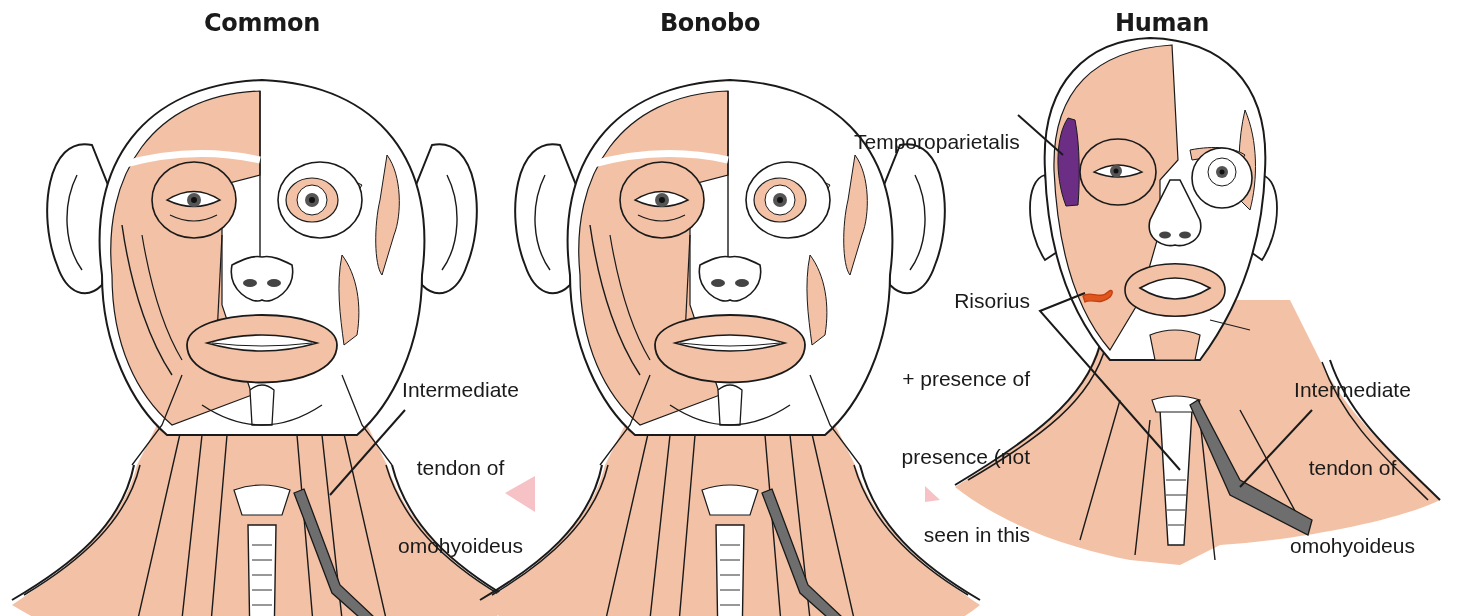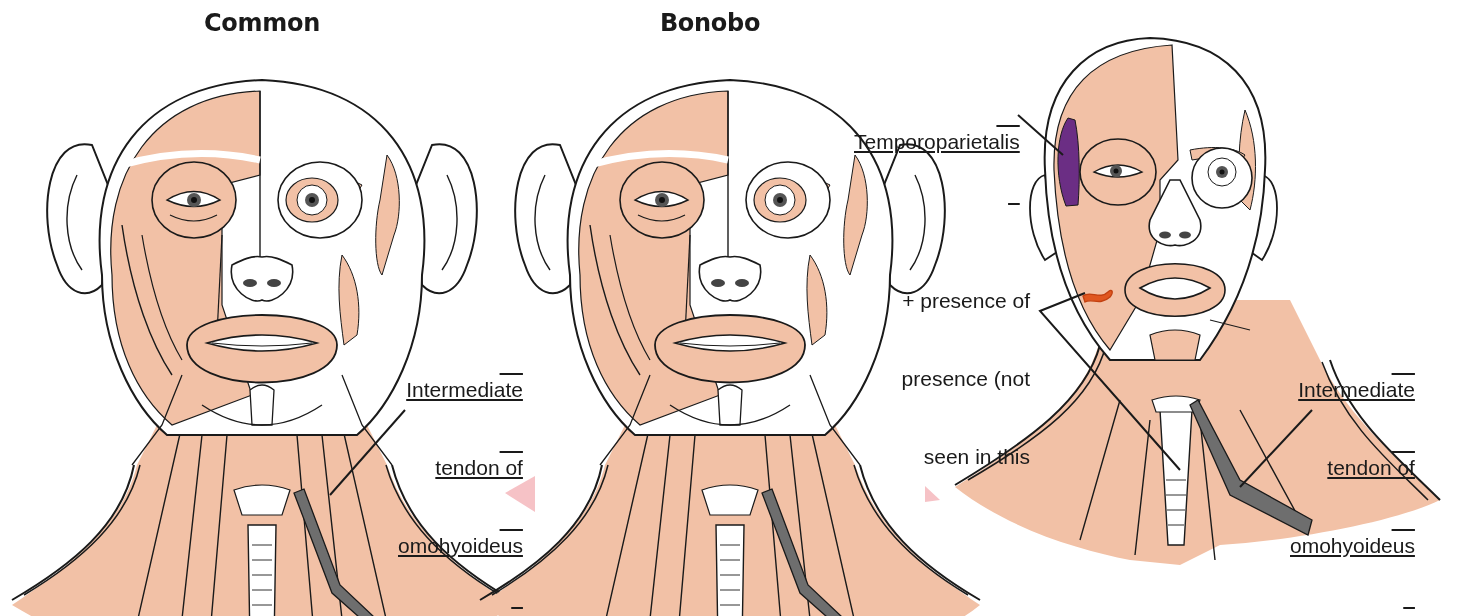--- a/index.html
+++ b/index.html
@@ -4,21 +4,21 @@
   <style>
     html, body { margin: 0; padding: 0; background: #ffffff; }
     body { width: 1464px; height: 616px; position: relative; overflow: hidden;
            font-family: "Liberation Sans", "DejaVu Sans", sans-serif; color: #111; }
     .figure { position: absolute; left: 0; top: 0; width: 1464px; height: 476px; }
     .panel-title { position: absolute; font-family: "DejaVu Sans", "Liberation Sans", sans-serif;
                    font-weight: bold; font-size: 24px; line-height: 26px; text-align: center; color: #1a1a1a;
                    letter-spacing: -0.3px; }
     .label { position: absolute; font-size: 21px; line-height: 26px; color: #1a1a1a; white-space: pre; }
     .label.right { text-align: right; }
-    .label.left { text-align: right; text-decoration: underline; }
+    .label.left { text-align: center; }
     svg.art { position: absolute; left: 0; top: 0; }
   </style>
 </head>
 <body>
 
 <div class="figure">
 
   <svg class="art" width="1464" height="616" viewBox="0 0 1464 616">
     <defs>
 
@@ -155,32 +155,36 @@
     <polyline points="1085,293 1040,311 1180,470" fill="none" stroke="#1a1a1a" stroke-width="2"></polyline>
     <line x1="1240" y1="487" x2="1312" y2="410" stroke="#1a1a1a" stroke-width="2"></line>
   </svg>
 
   <div class="panel-title" style="left:162px; top:10px; width:200px;">
     <div>Common</div>
   </div>
   <div class="panel-title" style="left:610px; top:10px; width:200px;">
     <div>Bonobo</div>
   </div>
+  <div class="panel-title" style="left:1062px; top:10px; width:200px;">
+    <div>Human</div>
+  </div>
 
   <div class="label left" style="left:398px; top:325px;">
     <div>Intermediate</div>
     <div>tendon of</div>
     <div>omohyoideus</div>
   </div>
 
   <div class="label left" style="left:854px; top:77px;">
     <div>Temporoparietalis</div>
   </div>
 
   <div class="label right" style="left:860px; top:236px; width:170px;">
+    <div>Risorius</div>
     <div>+ presence of</div>
     <div>presence (not</div>
     <div>seen in this</div>
     
   </div>
 
   <div class="label left" style="left:1290px; top:325px;">
     <div>Intermediate</div>
     <div>tendon of</div>
     <div>omohyoideus</div>

